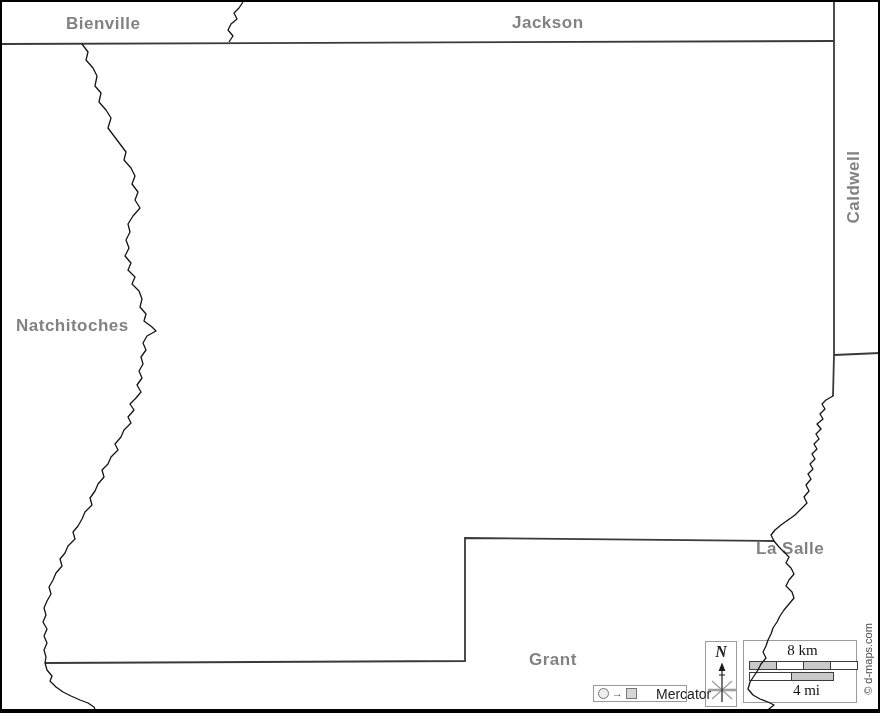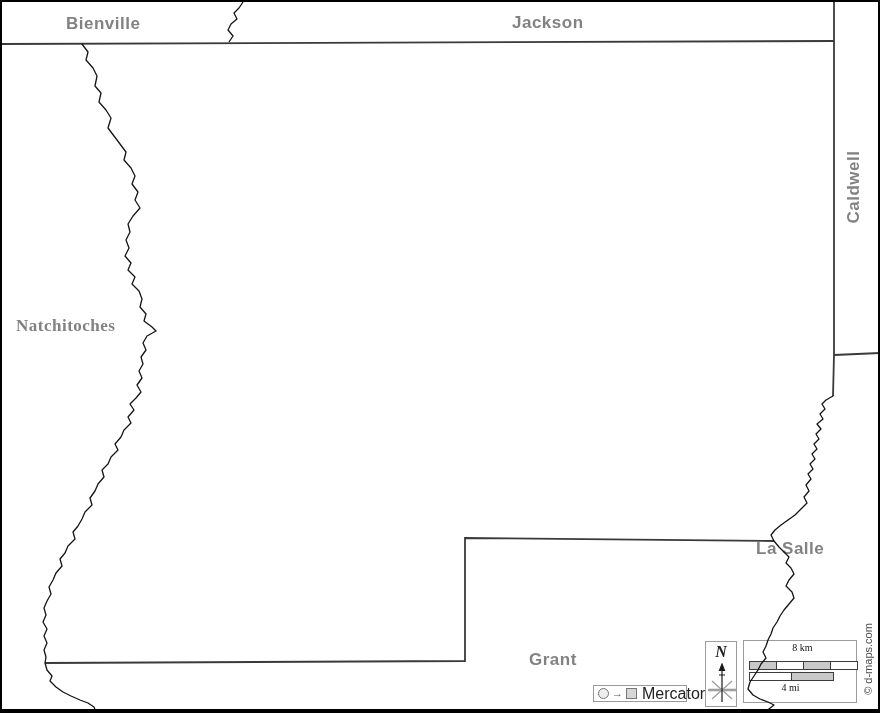--- a/index.html
+++ b/index.html
@@ -51,24 +51,24 @@
   .compass-box svg{position:absolute;left:0;top:0;}
   
   .scale-box{
     position:absolute;left:743px;top:640px;width:114px;height:63px;
     border:1px solid #9c9c9c;background:#fff;z-index:20;
     box-sizing:border-box;
   }
   .scale-text{
     position:absolute;
     font-family:"Liberation Serif", serif;
-    font-size:10px;color:#111;text-align:center;
+    font-size:15px;color:#111;text-align:center;
   }
   .scale-km-text{left:5px;width:107px;top:1px;}
-  .scale-mi-text{left:4px;width:85px;top:41px;}
+  .scale-mi-text{left:20px;width:85px;top:41px;}
   .bar{position:absolute;display:flex;height:7px;border:1px solid #3c3c3c;}
   .bar-km{left:5px;top:20px;width:107px;}
   .bar-mi{left:5px;top:31px;width:83px;}
   .bar .seg{flex:1;border-left:1px solid #3c3c3c;}
   .bar .seg:first-child{border-left:none;}
   .seg.fill{background:#c9c9c9;}
   .seg.empty{background:#ffffff;}
   
   .projection-box{
     position:absolute;left:593px;top:685px;width:94px;height:17px;
@@ -78,38 +78,38 @@
   }
   .proj-circle{
     width:9px;height:9px;border:1px solid #777;border-radius:50%;
     background:#ededed;box-sizing:content-box;flex:0 0 auto;
   }
   .proj-arrow{font-size:11px;color:#555;line-height:1;flex:0 0 auto;}
   .proj-square{
     width:9px;height:9px;border:1px solid #777;background:#d6d6d6;
     box-sizing:content-box;flex:0 0 auto;
   }
-  .proj-label{font-size:16px;color:#222;margin-left:2px;}
+  .proj-label{font-size:14px;color:#222;margin-left:16px;}
   
   .credit{
     position:absolute;left:826px;top:653px;width:84px;
     text-align:center;font-size:11px;color:#4d4d4d;
     transform:rotate(-90deg);
     z-index:35;white-space:nowrap;
   }
 </style>
 </head>
 <body>
 
 <div id="stage">
 
   <div class="region-label" style="left:66px;top:14px;">Bienville</div>
   <div class="region-label" style="left:512px;top:13px;">Jackson</div>
   <div class="region-label vertical" style="left:808px;top:177px;width:92px;">Caldwell</div>
-  <div class="region-label" style="left:16px;top:316px;font-family:Liberation Serif, serif;">Natchitoches</div>
+  <div class="region-label" style="left:16px;top:316px;">Natchitoches</div>
   <div class="region-label" style="left:756px;top:539px;">La Salle</div>
   <div class="region-label" style="left:529px;top:650px;">Grant</div>
 
   <div class="compass-box">
     <div class="compass-n">N</div>
     <svg width="32" height="66" viewBox="0 0 32 66">
       <line x1="2" y1="48" x2="30" y2="48" stroke="#a0a0a0" stroke-width="2.6"></line>
       <line x1="6" y1="39" x2="26" y2="57" stroke="#a0a0a0" stroke-width="1.4"></line>
       <line x1="6" y1="57" x2="26" y2="39" stroke="#a0a0a0" stroke-width="1.4"></line>
       <line x1="16" y1="60" x2="16" y2="26" stroke="#1a1a1a" stroke-width="1.2"></line>

